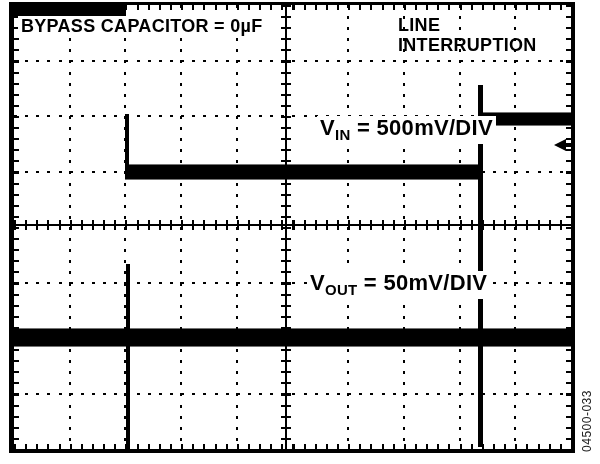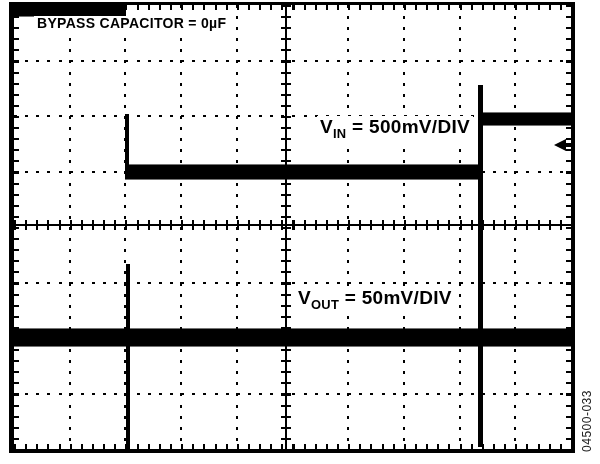--- a/index.html
+++ b/index.html
@@ -58,28 +58,28 @@
   }
   
   .arrow-head {
     position:absolute; left:540px; top:134px; width:0; height:0; z-index:3;
     border-right:12px solid #000; border-top:6px solid transparent; border-bottom:6px solid transparent;
   }
   .arrow-tail { position:absolute; left:551px; top:138px; width:6px; height:4px; background:#000; z-index:3; }
   
   .scope-label {
     position:absolute; z-index:10; color:#000; background:#fff;
-    font-weight:bold; font-size:19px; line-height:1.12;
+    font-weight:bold; font-size:22px; line-height:1.12;
     white-space:nowrap; padding:0 3px; letter-spacing:0.3px;
   }
   .scope-label sub { font-size:0.68em; }
-  #bypass-label { left:4px;  top:11px; font-size:14px;margin-left:16px; }
+  #bypass-label { left:4px;  top:11px; font-size:18px; }
   #event-label  { left:381px; top:10px; font-size:18px; background:transparent; }
   #vin-label    { left:303px; top:111px; }
-  #vout-label   { left:281px; top:266px;margin-top:16px; }
+  #vout-label   { left:293px; top:266px; }
   #time-label   { left:301px; top:386px; }
   .fig-num {
     position:absolute; left:587px; top:421px; z-index:5;
     transform:translate(-50%,-50%) rotate(-90deg);
     font-size:12px; color:#222; letter-spacing:0.5px; white-space:nowrap;
   }
 </style>
 </head>
 <body>
 
@@ -116,20 +116,24 @@
     <div class="trace" id="restore-spike"></div>
     <div class="trace" id="vin-high-2"></div>
     <div class="trace" id="vout-band"></div>
     <div class="trace" id="vout-spike-1"></div>
 
     <div class="arrow-head"></div>
     <div class="arrow-tail"></div>
 
     <div class="scope-label" id="bypass-label">BYPASS CAPACITOR = 0µF</div>
 
+    <div class="scope-label" id="event-label">
+      <div>LINE</div>
+      <div>INTERRUPTION</div>
+    </div>
 
     <div class="scope-label" id="vin-label"><span>V</span><sub>IN</sub><span> = 500mV/DIV</span></div>
 
     <div class="scope-label" id="vout-label"><span>V</span><sub>OUT</sub><span> = 50mV/DIV</span></div>
 
   </div>
 
   <div class="fig-num">04500-033</div>
 </div>
 

